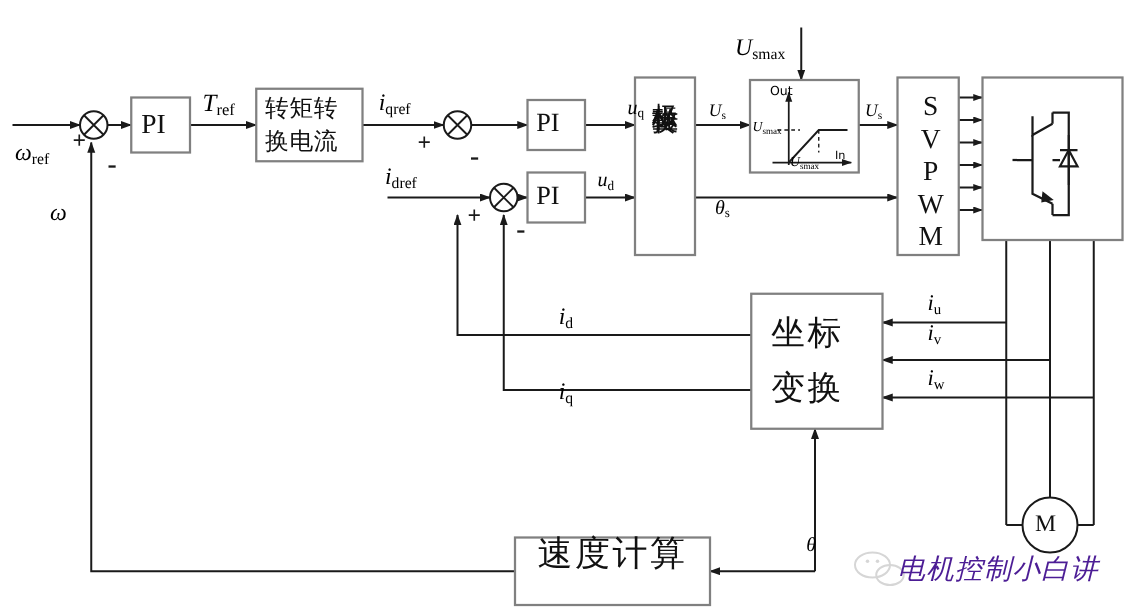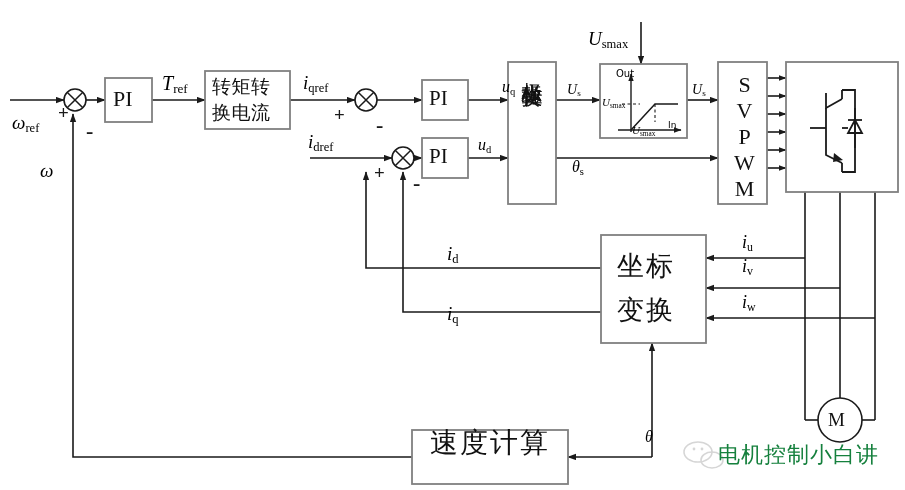--- a/index.html
+++ b/index.html
@@ -5,21 +5,21 @@
   html,body{margin:0;padding:0;background:#fff;}
   body{font-family:"Liberation Serif",serif;}
   #stage{position:relative;width:905px;height:490px;background:#ffffff;overflow:hidden;}
   #svgroot{position:absolute;left:0;top:0;width:905px;height:490px;}
   .lbl{position:absolute;white-space:nowrap;font-family:"Liberation Serif",serif;color:#000;}
   .ital{font-style:italic;}
   .sub{font-size:0.66em;font-style:normal;vertical-align:-0.25em;}
   .blocktext{position:absolute;white-space:nowrap;font-family:"DejaVu Sans",sans-serif;color:#111;}
   .vtext{writing-mode:vertical-rl;text-orientation:upright;}
   .signp{position:absolute;font-family:"Liberation Serif",serif;font-weight:bold;}
-  .wm{position:absolute;color:#15803d;font-family:"DejaVu Sans",sans-serif;white-space:nowrap;}
+  .wm{position:absolute;color:#4c1d95;font-family:"DejaVu Sans",sans-serif;white-space:nowrap;font-style:italic;}
 </style>
 </head>
 <body>
 
 <div id="stage">
 
   <svg id="svgroot" viewBox="0 0 905 490">
     <defs>
       <marker id="ah" markerWidth="9" markerHeight="9" refX="8.2" refY="3.2" orient="auto" markerUnits="userSpaceOnUse">
         <path d="M0,0 L9,3.2 L0,6.4 z" fill="#1a1a1a"></path>

